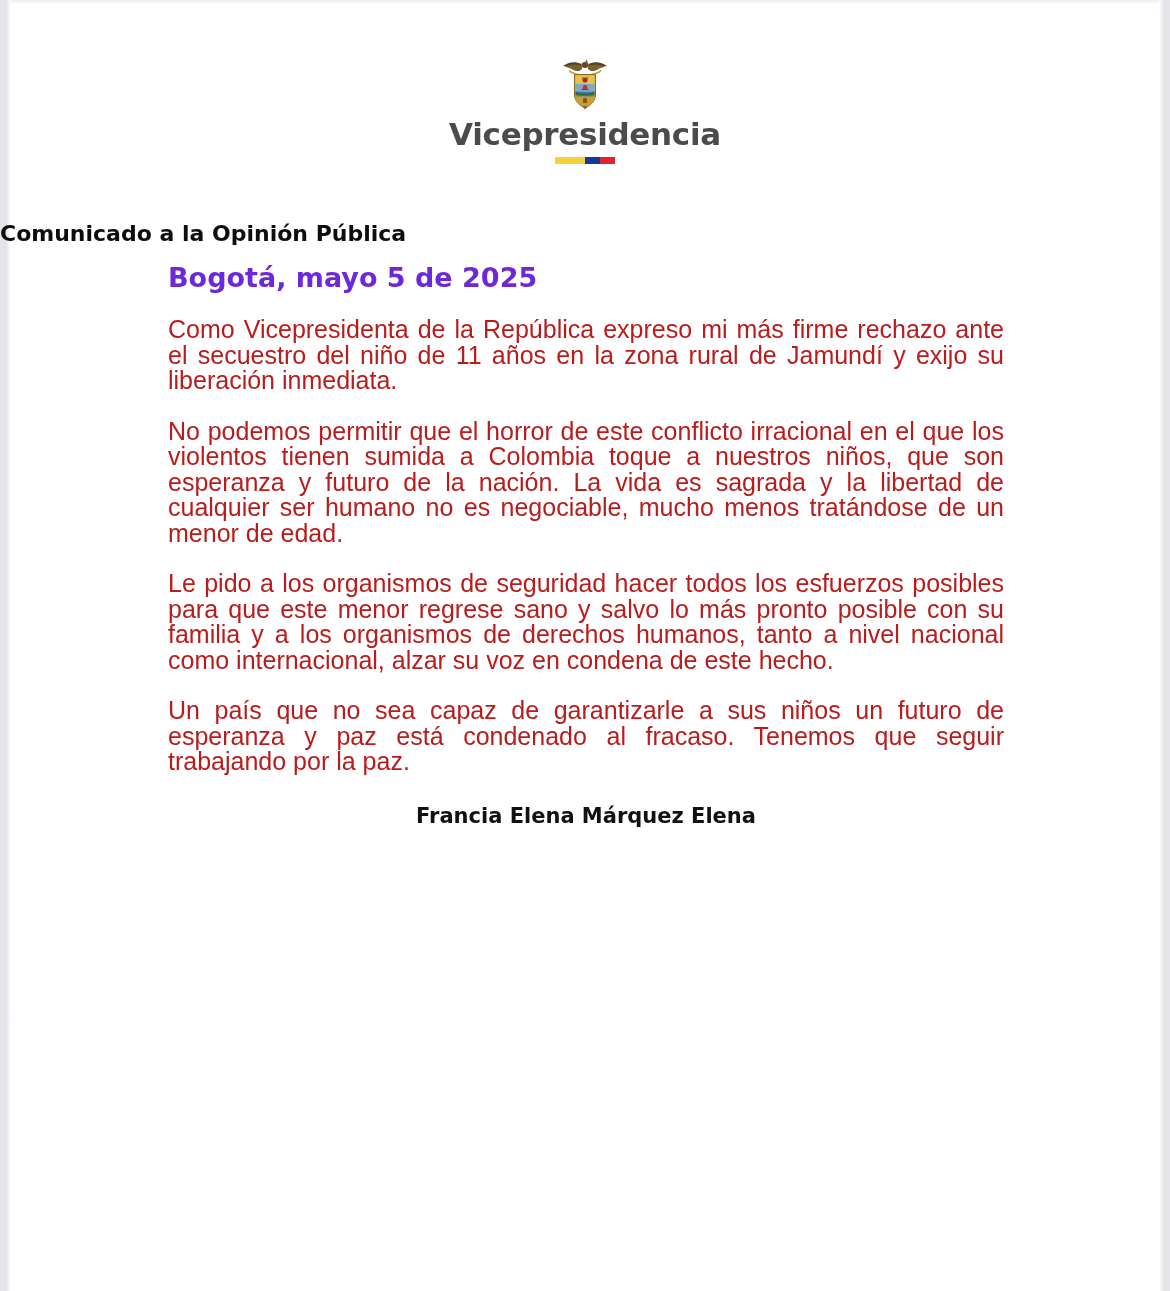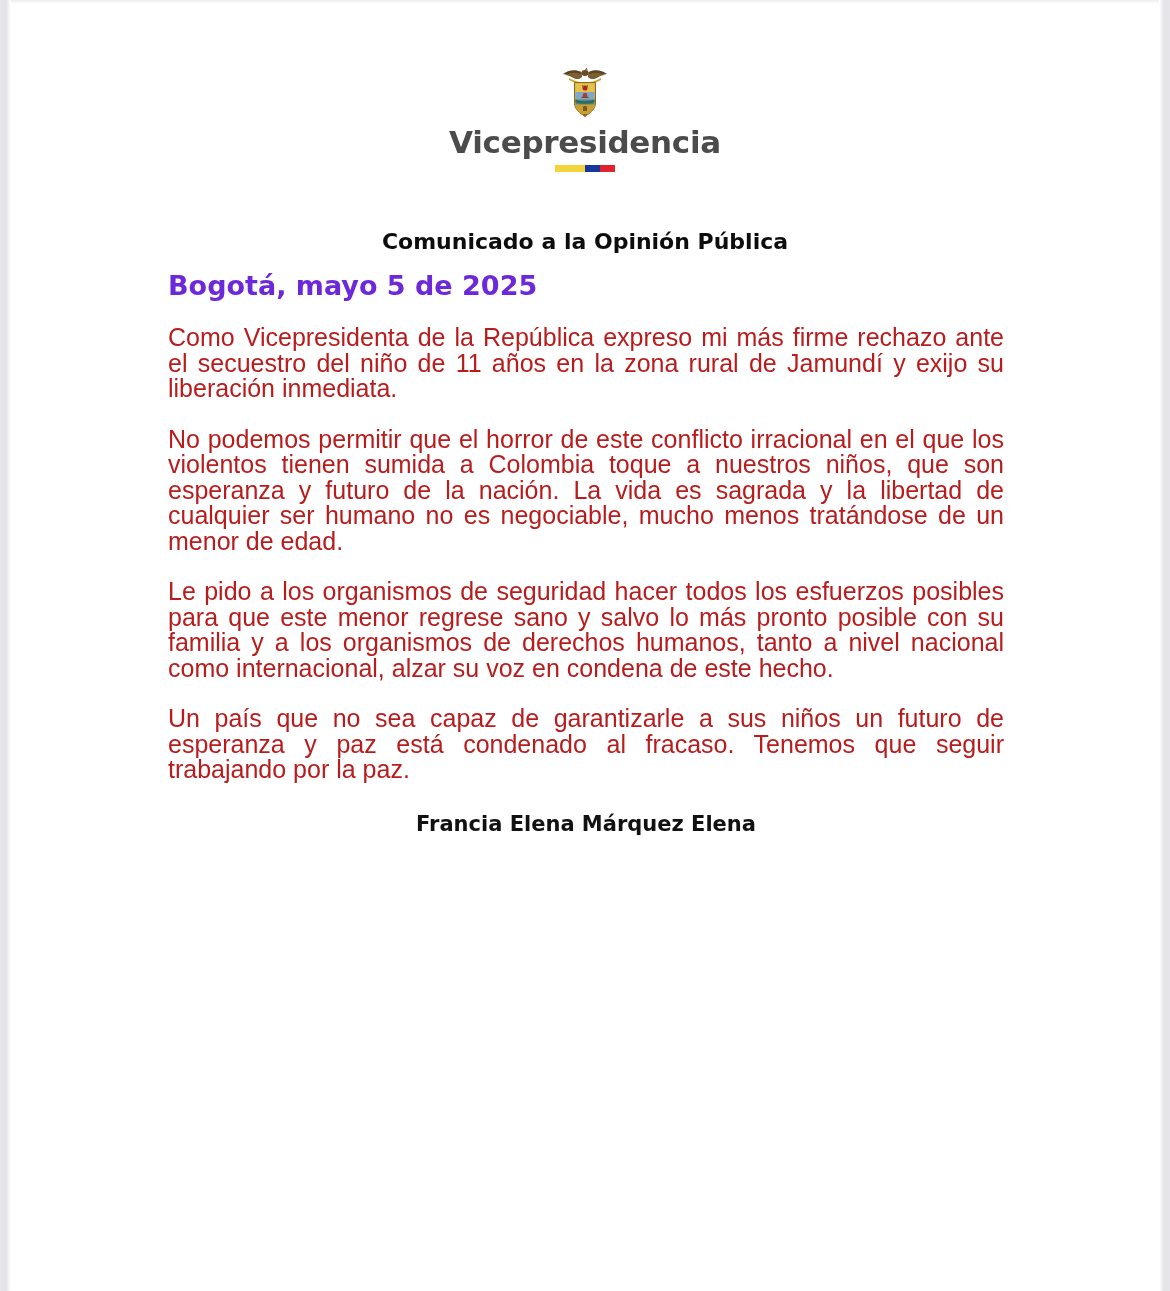--- a/index.html
+++ b/index.html
@@ -35,21 +35,21 @@
   }
   .edge-top {
     position: absolute;
     left: 0; top: 0;
     width: 100%; height: 4px;
     background: linear-gradient(to bottom, #ededf1 0%, #ffffff 100%);
   }
 
   .content {
     position: absolute;
-    left: 0; top: 8px;
+    left: 0; top: 0;
     width: 1170px;
   }
 
   
   .letterhead {
     text-align: center;
     padding-top: 58px;
   }
   .crest {
     width: 52px;
@@ -72,21 +72,20 @@
     margin: 6px auto 0 auto;
     display: flex;
   }
   .flag-bar span { display: block; height: 100%; }
   .flag-y { width: 50%; background: #f5d33a; }
   .flag-b { width: 25%; background: #14389b; }
   .flag-r { width: 25%; background: #e0232e; }
 
   
   .doc-title {
-    text-align: center;
     font-family: "DejaVu Sans", sans-serif;
     font-size: 22px;
     font-weight: bold;
     color: #0d0d0d;
     margin-top: 57px;
     letter-spacing: 0px;
   }
   .body-wrap {
     position: absolute;
     left: 168px;

